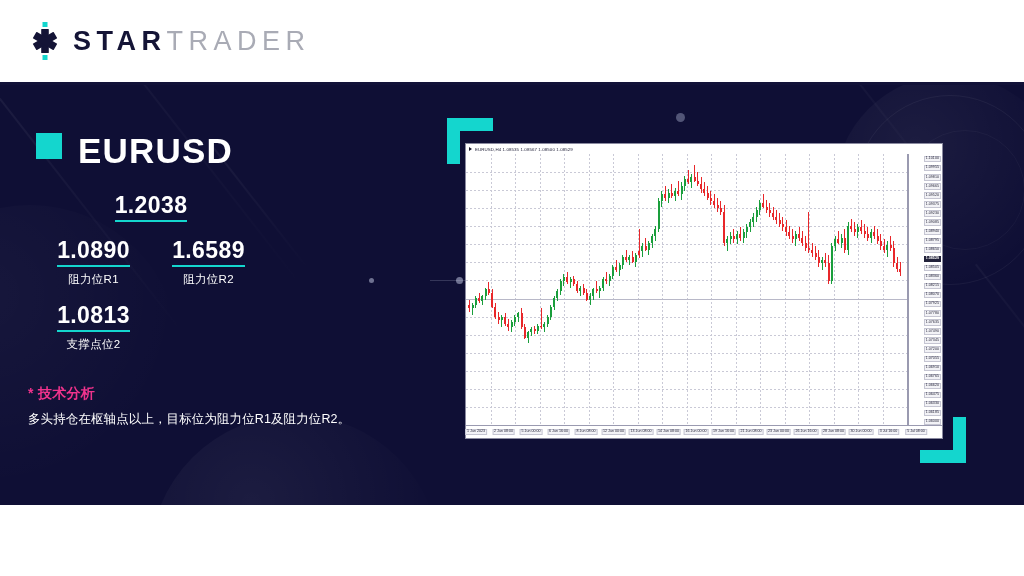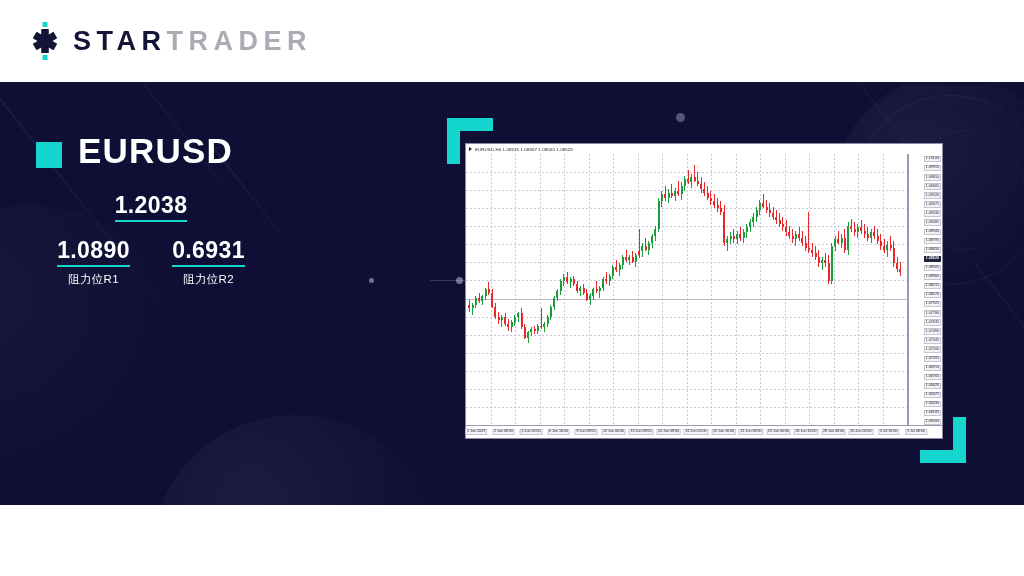--- a/index.html
+++ b/index.html
@@ -14,21 +14,21 @@
   
   .header {
     position: absolute; left: 0; top: 0; width: 1024px; height: 82px;
     background: #ffffff; display: flex; align-items: center; padding-left: 28px;
   }
   .logo-lockup { display: flex; align-items: center; gap: 11px; }
   .logo-mark { position: relative; width: 34px; height: 38px; }
   .logo-mark svg { display: block; }
   .logo-text { font-size: 27px; letter-spacing: 5.5px; font-weight: 700; line-height: 1; }
   .logo-text .t1 { color: #141436; }
-  .logo-text .t2 { color: #a9abb5; font-weight: 700; }
+  .logo-text .t2 { color: #a9abb5; font-weight: 400; }
   .header-rule {
     position: absolute; left: 0; top: 82px; width: 1024px; height: 3px; background: #121238;
   }
 
   
   .stage {
     position: absolute; left: 0; top: 85px; width: 1024px; height: 420px;
     background: #0f0f35; overflow: hidden;
   }
   .bg-deco { position: absolute; inset: 0; overflow: hidden; pointer-events: none; }
@@ -40,21 +40,21 @@
     position: absolute; border-radius: 50%;
     background: radial-gradient(circle at 35% 30%, rgba(255,255,255,0.055), rgba(255,255,255,0.0) 68%);
   }
   .ring {
     position: absolute; border-radius: 50%; border: 1px solid rgba(255,255,255,0.05);
   }
   .dot { position: absolute; border-radius: 50%; background: rgba(190,195,220,0.55); }
   .hairline { position: absolute; height: 1px; background: rgba(190,195,220,0.22); }
 
   
-  .pair-row { position: absolute; left: 36px; top: 48px; display: flex; align-items: flex-end; gap: 16px; }
+  .pair-row { position: absolute; left: 36px; top: 48px; display: flex; align-items: flex-start; gap: 16px; }
   .pair-square { width: 26px; height: 26px; background: #14d6ce; }
   .pair-name {
     color: #ffffff; font-size: 35px; font-weight: 700; letter-spacing: 1.2px; line-height: 1;
   }
 
   .quotes { position: absolute; left: 36px; top: 108px; width: 230px; }
   .quote-row { display: flex; }
   .quote {
     width: 115px; text-align: center; margin-bottom: 16px;
   }
@@ -203,30 +203,36 @@
         <div class="quote single">
           <div class="val">1.2038</div>
         </div>
       </div>
       <div class="quote-row">
         <div class="quote">
           <div class="val">1.0890</div>
           <div class="lbl">阻力位R1</div>
         </div>
         <div class="quote">
-          <div class="val">0.6931</div>
+          <div class="val">1.6589</div>
           <div class="lbl">阻力位R2</div>
         </div>
       </div>
       <div class="quote-row">
+        <div class="quote">
+          <div class="val">1.0813</div>
+          <div class="lbl">支撑点位2</div>
+        </div>
       </div>
     </div>
 
     <div class="analysis">
+      <div class="analysis-title">* 技术分析</div>
       <div class="analysis-body">
+        <div>多头持仓在枢轴点以上，目标位为阻力位R1及阻力位R2。</div>
       </div>
     </div>
 
     <div class="bracket" style="left:447px; top:33px; width:46px; height:46px;">
       <span style="left:0; top:0; width:46px; height:13px;"></span>
       <span style="left:0; top:0; width:13px; height:46px;"></span>
     </div>
     <div class="bracket" style="left:920px; top:332px; width:46px; height:46px;">
       <span style="left:0; bottom:0; width:46px; height:13px;"></span>
       <span style="right:0; top:0; width:13px; height:46px;"></span>

